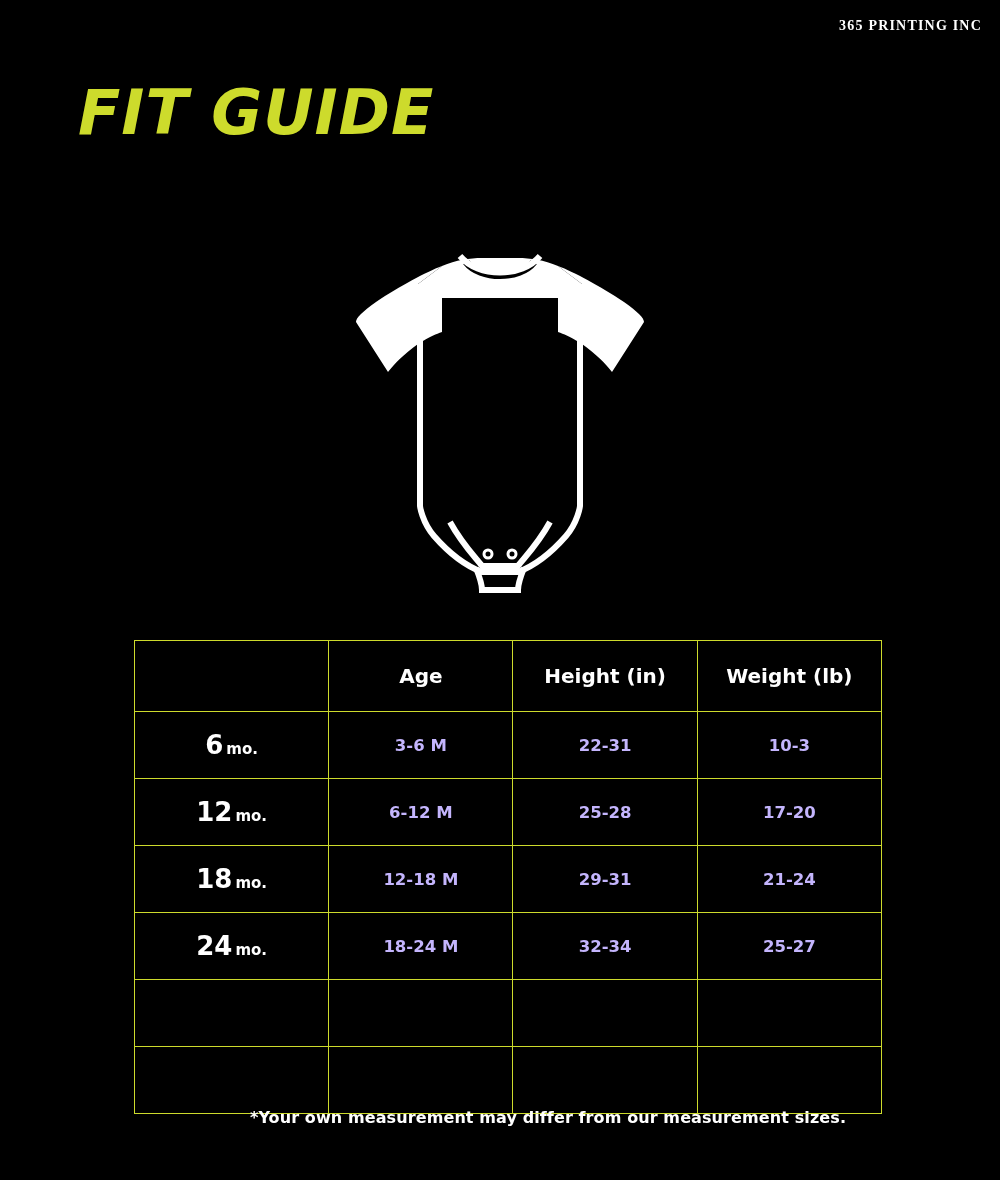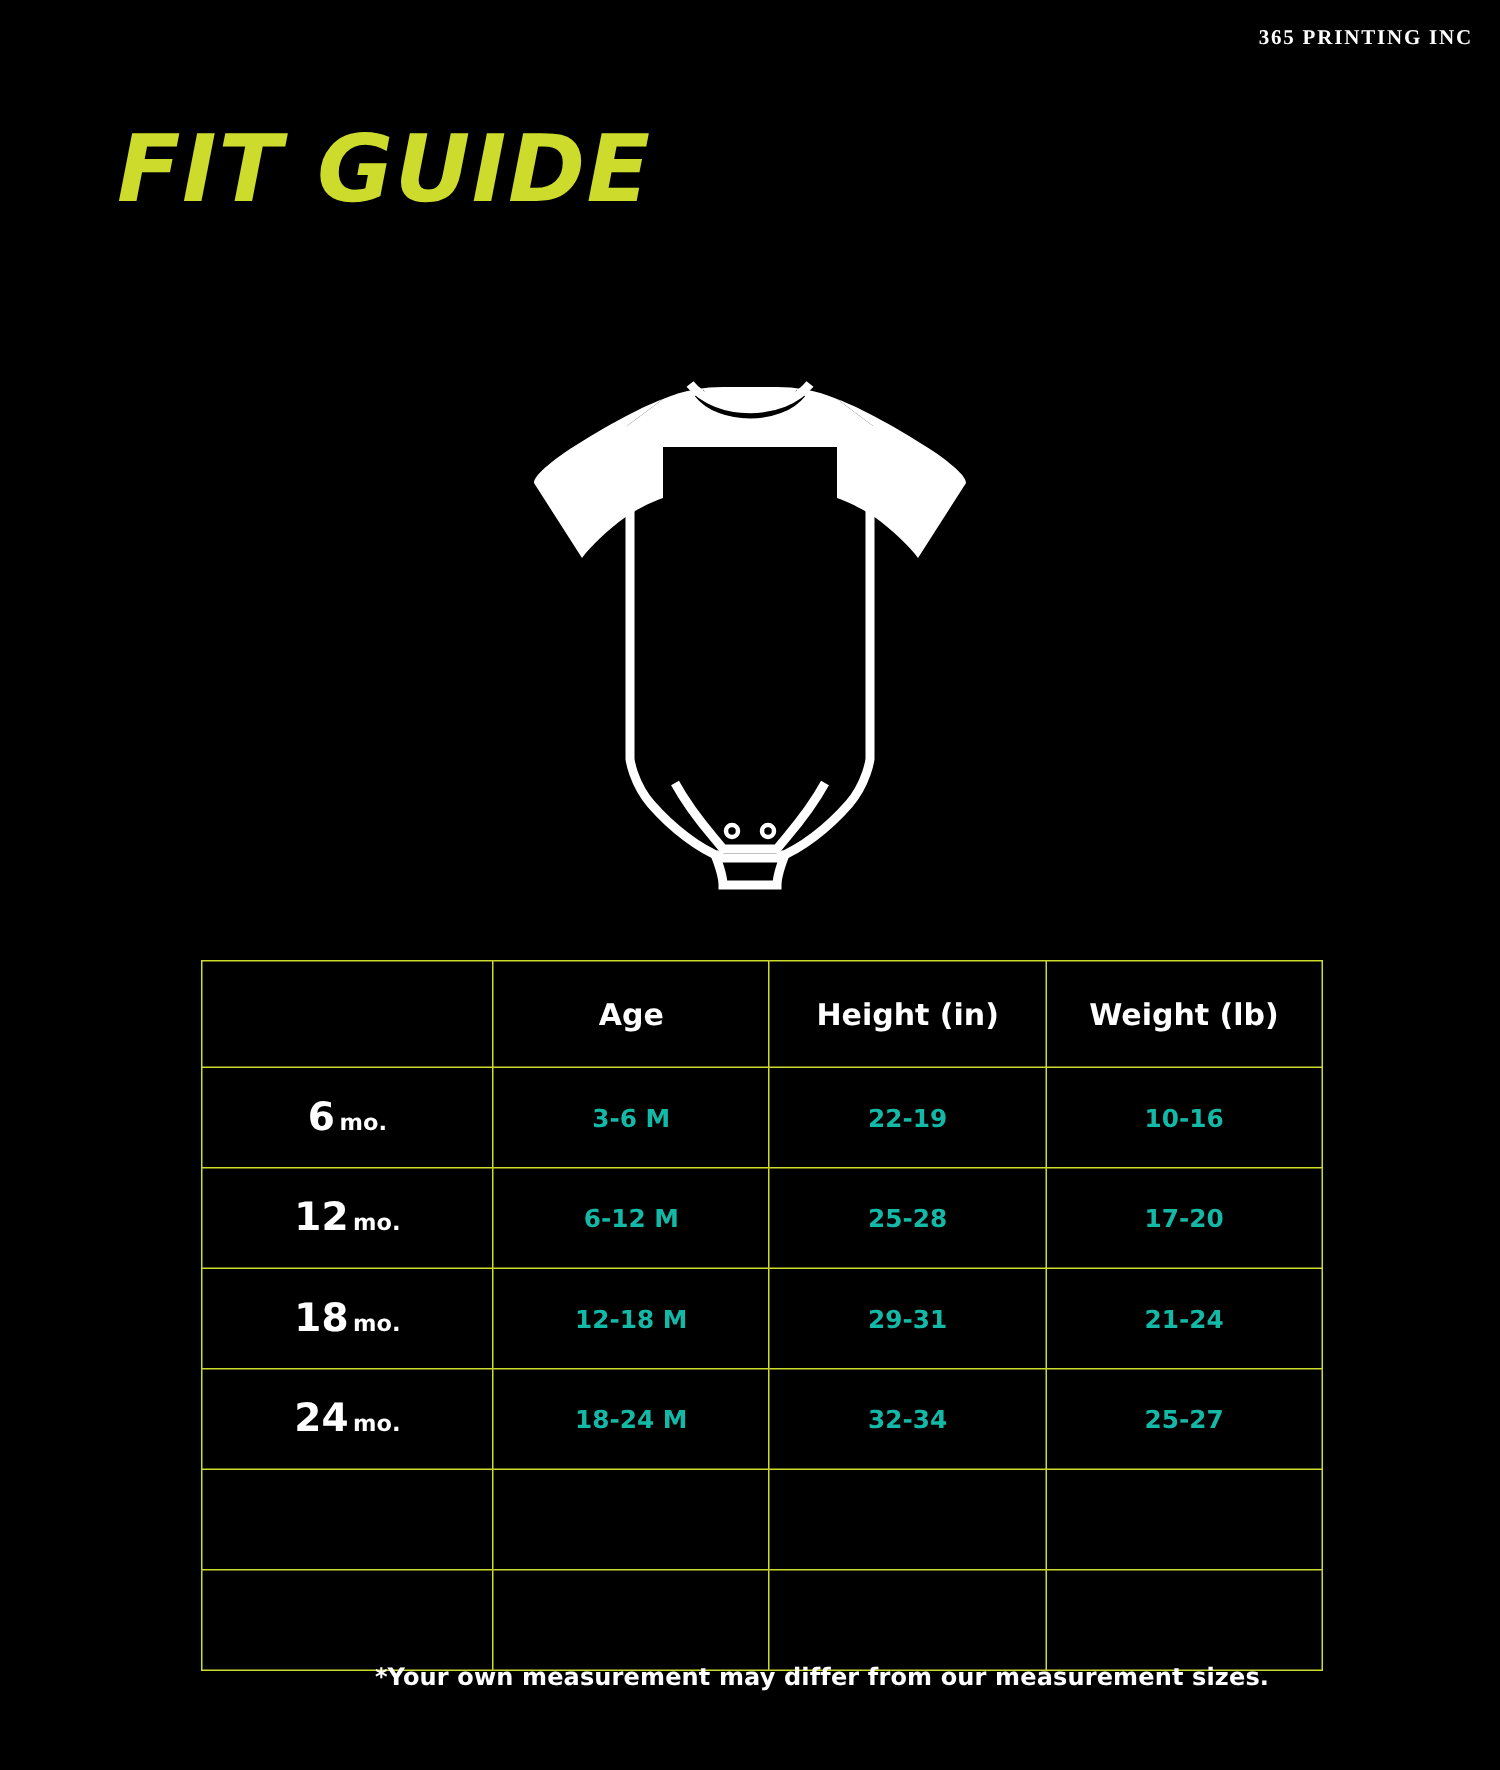--- a/index.html
+++ b/index.html
@@ -97,21 +97,21 @@
     font-size: 26px;
     letter-spacing: 0px;
   }
   .size-unit {
     font-size: 15px;
     margin-left: 3px;
   }
   .data-cell {
     font-size: 16.5px;
     font-weight: bold;
-    color: #14b8a6;
+    color: #c4b5fd;
   }
   .empty-row td { height: 66px; }
 
   .footnote {
     position: absolute;
     top: 1108px;
     left: 0;
     width: 100%;
     text-align: center;
     font-size: 16px;
@@ -161,22 +161,22 @@
         <th class="col-other">Height (in)</th>
         <th class="col-other">Weight (lb)</th>
       </tr>
     </thead>
     <tbody>
       <tr>
         <td class="size-cell">
           <span class="size-num">6</span><span class="size-unit">mo.</span>
         </td>
         <td class="data-cell">3-6 M</td>
-        <td class="data-cell">22-19</td>
-        <td class="data-cell">10-16</td>
+        <td class="data-cell">22-31</td>
+        <td class="data-cell">10-3</td>
       </tr>
       <tr>
         <td class="size-cell">
           <span class="size-num">12</span><span class="size-unit">mo.</span>
         </td>
         <td class="data-cell">6-12 M</td>
         <td class="data-cell">25-28</td>
         <td class="data-cell">17-20</td>
       </tr>
       <tr>

